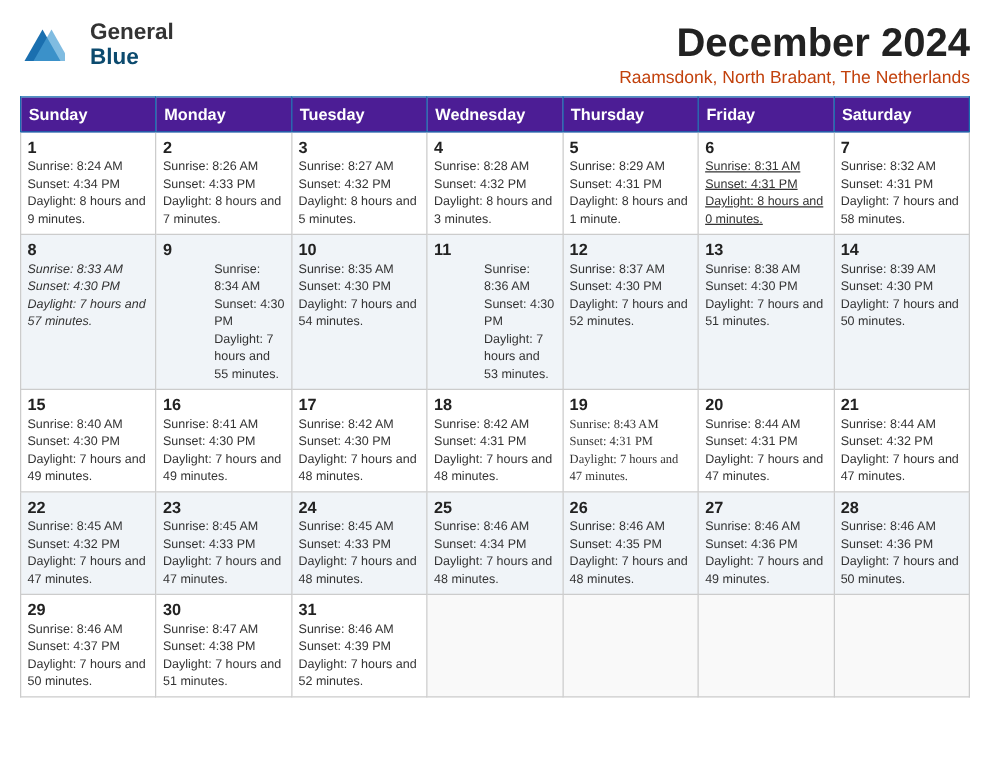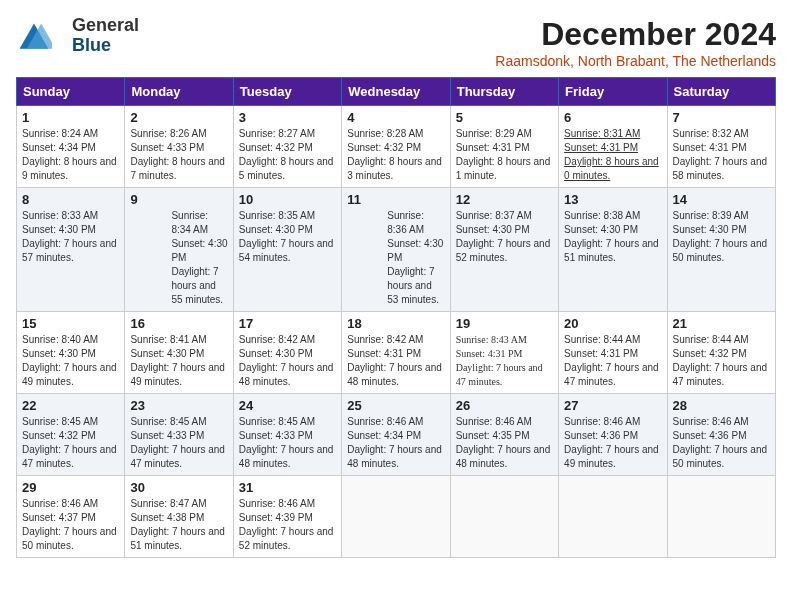--- a/index.html
+++ b/index.html
@@ -156,21 +156,21 @@
         <td>
           <span class="day-number">7</span>
           <div class="day-info" style="white-space: pre-line;">Sunrise: 8:32 AM
 Sunset: 4:31 PM
 Daylight: 7 hours and 58 minutes.</div>
         </td>
       </tr>
       <tr>
         <td>
           <span class="day-number">8</span>
-          <div class="day-info" style="white-space: pre-line;">Sunrise: 8:33 AM
+          <div class="day-info" style="white-space: pre-line; font-style: italic;">Sunrise: 8:33 AM
 Sunset: 4:30 PM
 Daylight: 7 hours and 57 minutes.</div>
         </td>
         <td>
           <span class="day-number">9</span>
           <div class="day-info" style="white-space: pre-line; margin-left: 41px;">Sunrise: 8:34 AM
 Sunset: 4:30 PM
 Daylight: 7 hours and 55 minutes.</div>
         </td>
         <td>

